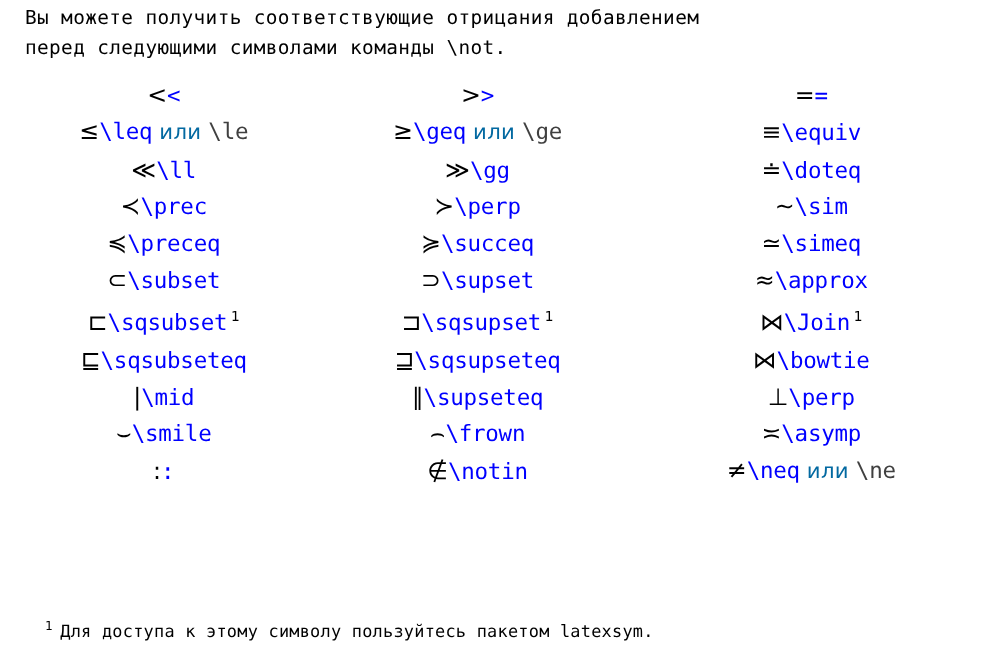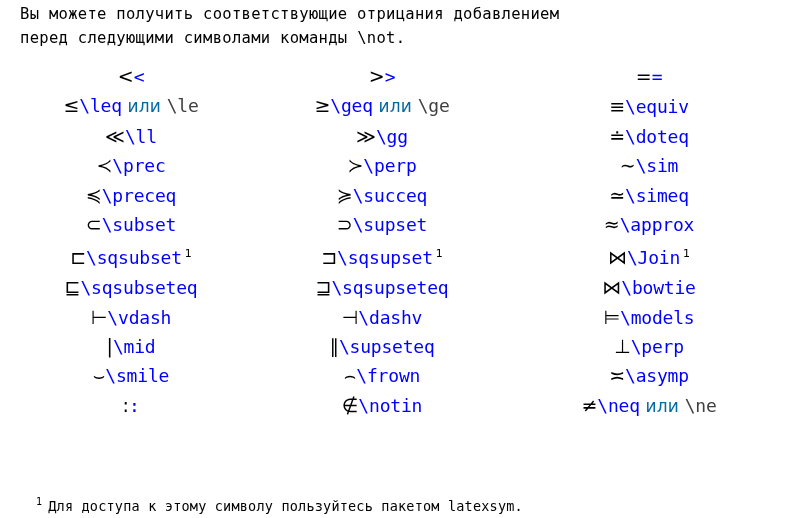--- a/index.html
+++ b/index.html
@@ -140,25 +140,20 @@
         <td class="c1"><span class="sym">⊏</span><span class="cmd">\sqsubset</span><span class="fnmark">1</span></td>
         <td class="c2"><span class="sym">⊐</span><span class="cmd">\sqsupset</span><span class="fnmark">1</span></td>
         <td class="c3"><span class="sym">⋈</span><span class="cmd">\Join</span><span class="fnmark">1</span></td>
       </tr>
       <tr>
         <td class="c1"><span class="sym">⊑</span><span class="cmd">\sqsubseteq</span></td>
         <td class="c2"><span class="sym">⊒</span><span class="cmd">\sqsupseteq</span></td>
         <td class="c3"><span class="sym">⋈</span><span class="cmd">\bowtie</span></td>
       </tr>
       <tr>
-        <td class="c1"><span class="sym">⊢</span><span class="cmd">\vdash</span></td>
-        <td class="c2"><span class="sym">⊣</span><span class="cmd">\dashv</span></td>
-        <td class="c3"><span class="sym">⊨</span><span class="cmd">\models</span></td>
-      </tr>
-      <tr>
         <td class="c1"><span class="sym">|</span><span class="cmd">\mid</span></td>
         <td class="c2"><span class="sym">∥</span><span class="cmd">\supseteq</span></td>
         <td class="c3"><span class="sym">⊥</span><span class="cmd">\perp</span></td>
       </tr>
       <tr>
         <td class="c1"><span class="sym">⌣</span><span class="cmd">\smile</span></td>
         <td class="c2"><span class="sym">⌢</span><span class="cmd">\frown</span></td>
         <td class="c3"><span class="sym">≍</span><span class="cmd">\asymp</span></td>
       </tr>
       <tr>

